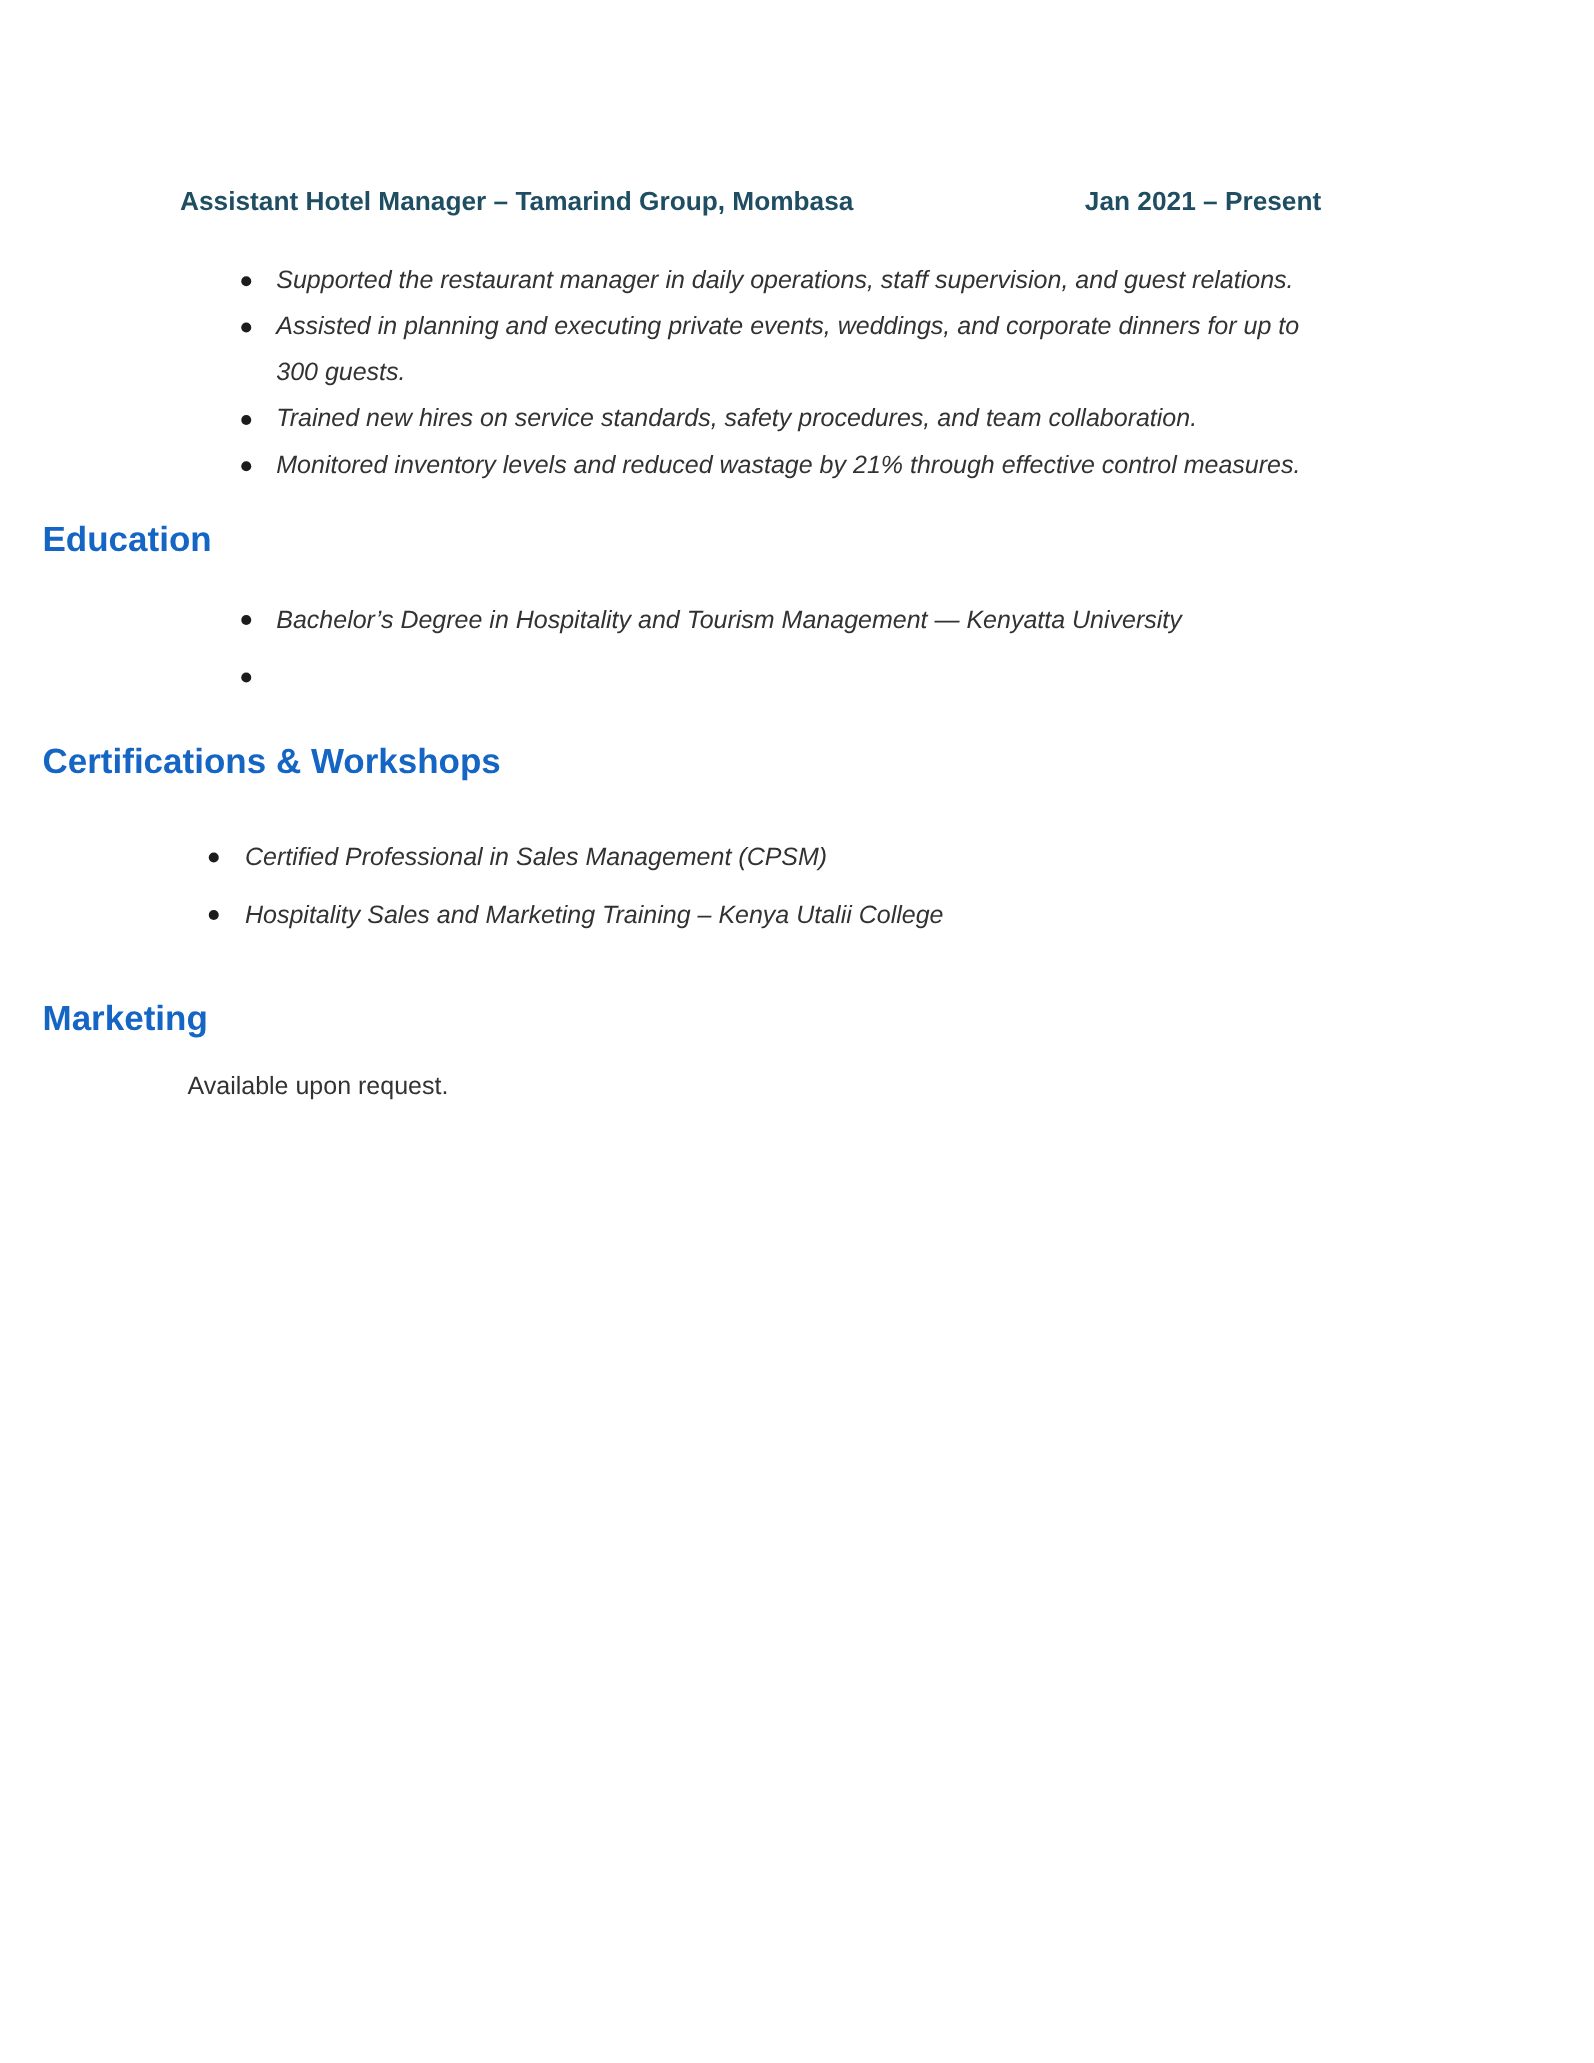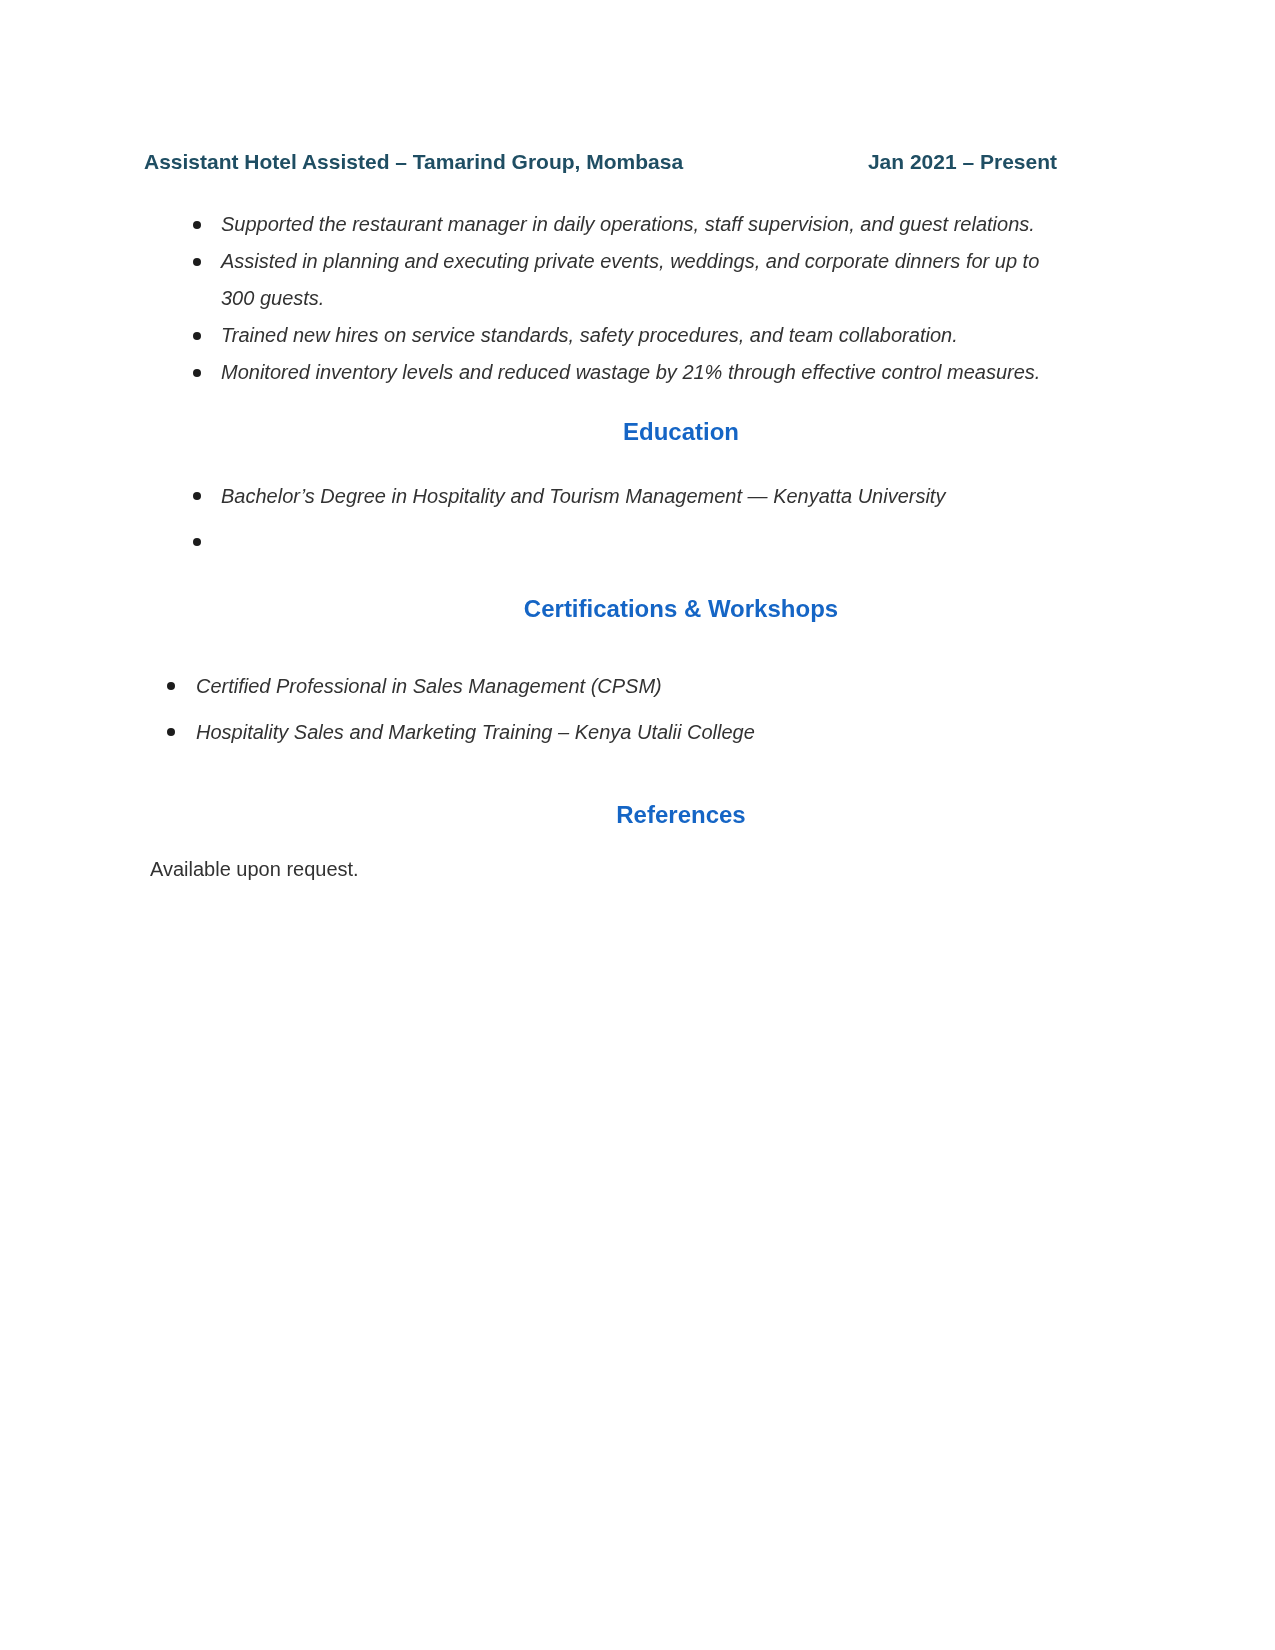--- a/index.html
+++ b/index.html
@@ -46,26 +46,25 @@
   .txt {
     font-size: 20px;
     line-height: 37px;
     color: var(--body-text);
   }
   
   ul.work { margin: 30px 0 0 193px; }
   ul.work .txt { padding-left: 20px; width: 847px; }
   
   h2.section-heading {
-    font-size: 24px;
+    font-size: 28px;
     font-weight: 700;
     color: var(--section-heading);
     line-height: 33px;
-    margin-left: 87px;
-    text-align: center;
+    margin-left: 34px;
   }
   h2.edu-heading  { margin-top: 24px; }
   h2.cert-heading { margin-top: 46px; }
   h2.ref-heading  { margin-top: 48px; }
   
   ul.edu { margin: 30px 0 16px 193px; }
   ul.edu .txt { padding-left: 20px; line-height: 36px; }
   ul.edu .dot { margin-top: 14px; }
   ul.edu li + li { margin-top: 10px; }
   
@@ -81,21 +80,21 @@
     color: var(--body-text);
   }
 </style>
 </head>
 <body>
 
 <div class="page">
 
   <section>
     <header class="job-header">
-      <h3 class="job-title">Assistant Hotel Assisted – Tamarind Group, Mombasa</h3>
+      <h3 class="job-title">Assistant Hotel Manager – Tamarind Group, Mombasa</h3>
       <span class="job-dates">Jan 2021 – Present</span>
     </header>
     <ul class="bullets work">
       <li>
         <span class="dot"></span>
         <span class="txt">Supported the restaurant manager in daily operations, staff supervision, and guest relations.</span>
       </li>
       <li>
         <span class="dot"></span>
         <span class="txt">Assisted in planning and executing private events, weddings, and corporate dinners for up to 300 guests.</span>
@@ -132,17 +131,17 @@
         <span class="txt">Certified Professional in Sales Management (CPSM)</span>
       </li>
       <li>
         <span class="dot"></span>
         <span class="txt">Hospitality Sales and Marketing Training – Kenya Utalii College</span>
       </li>
     </ul>
   </section>
 
   <section>
-    <h2 class="section-heading ref-heading">References</h2>
+    <h2 class="section-heading ref-heading">Marketing</h2>
     <p class="references-text">Available upon request.</p>
   </section>
 
 </div>
 
 </body></html>

